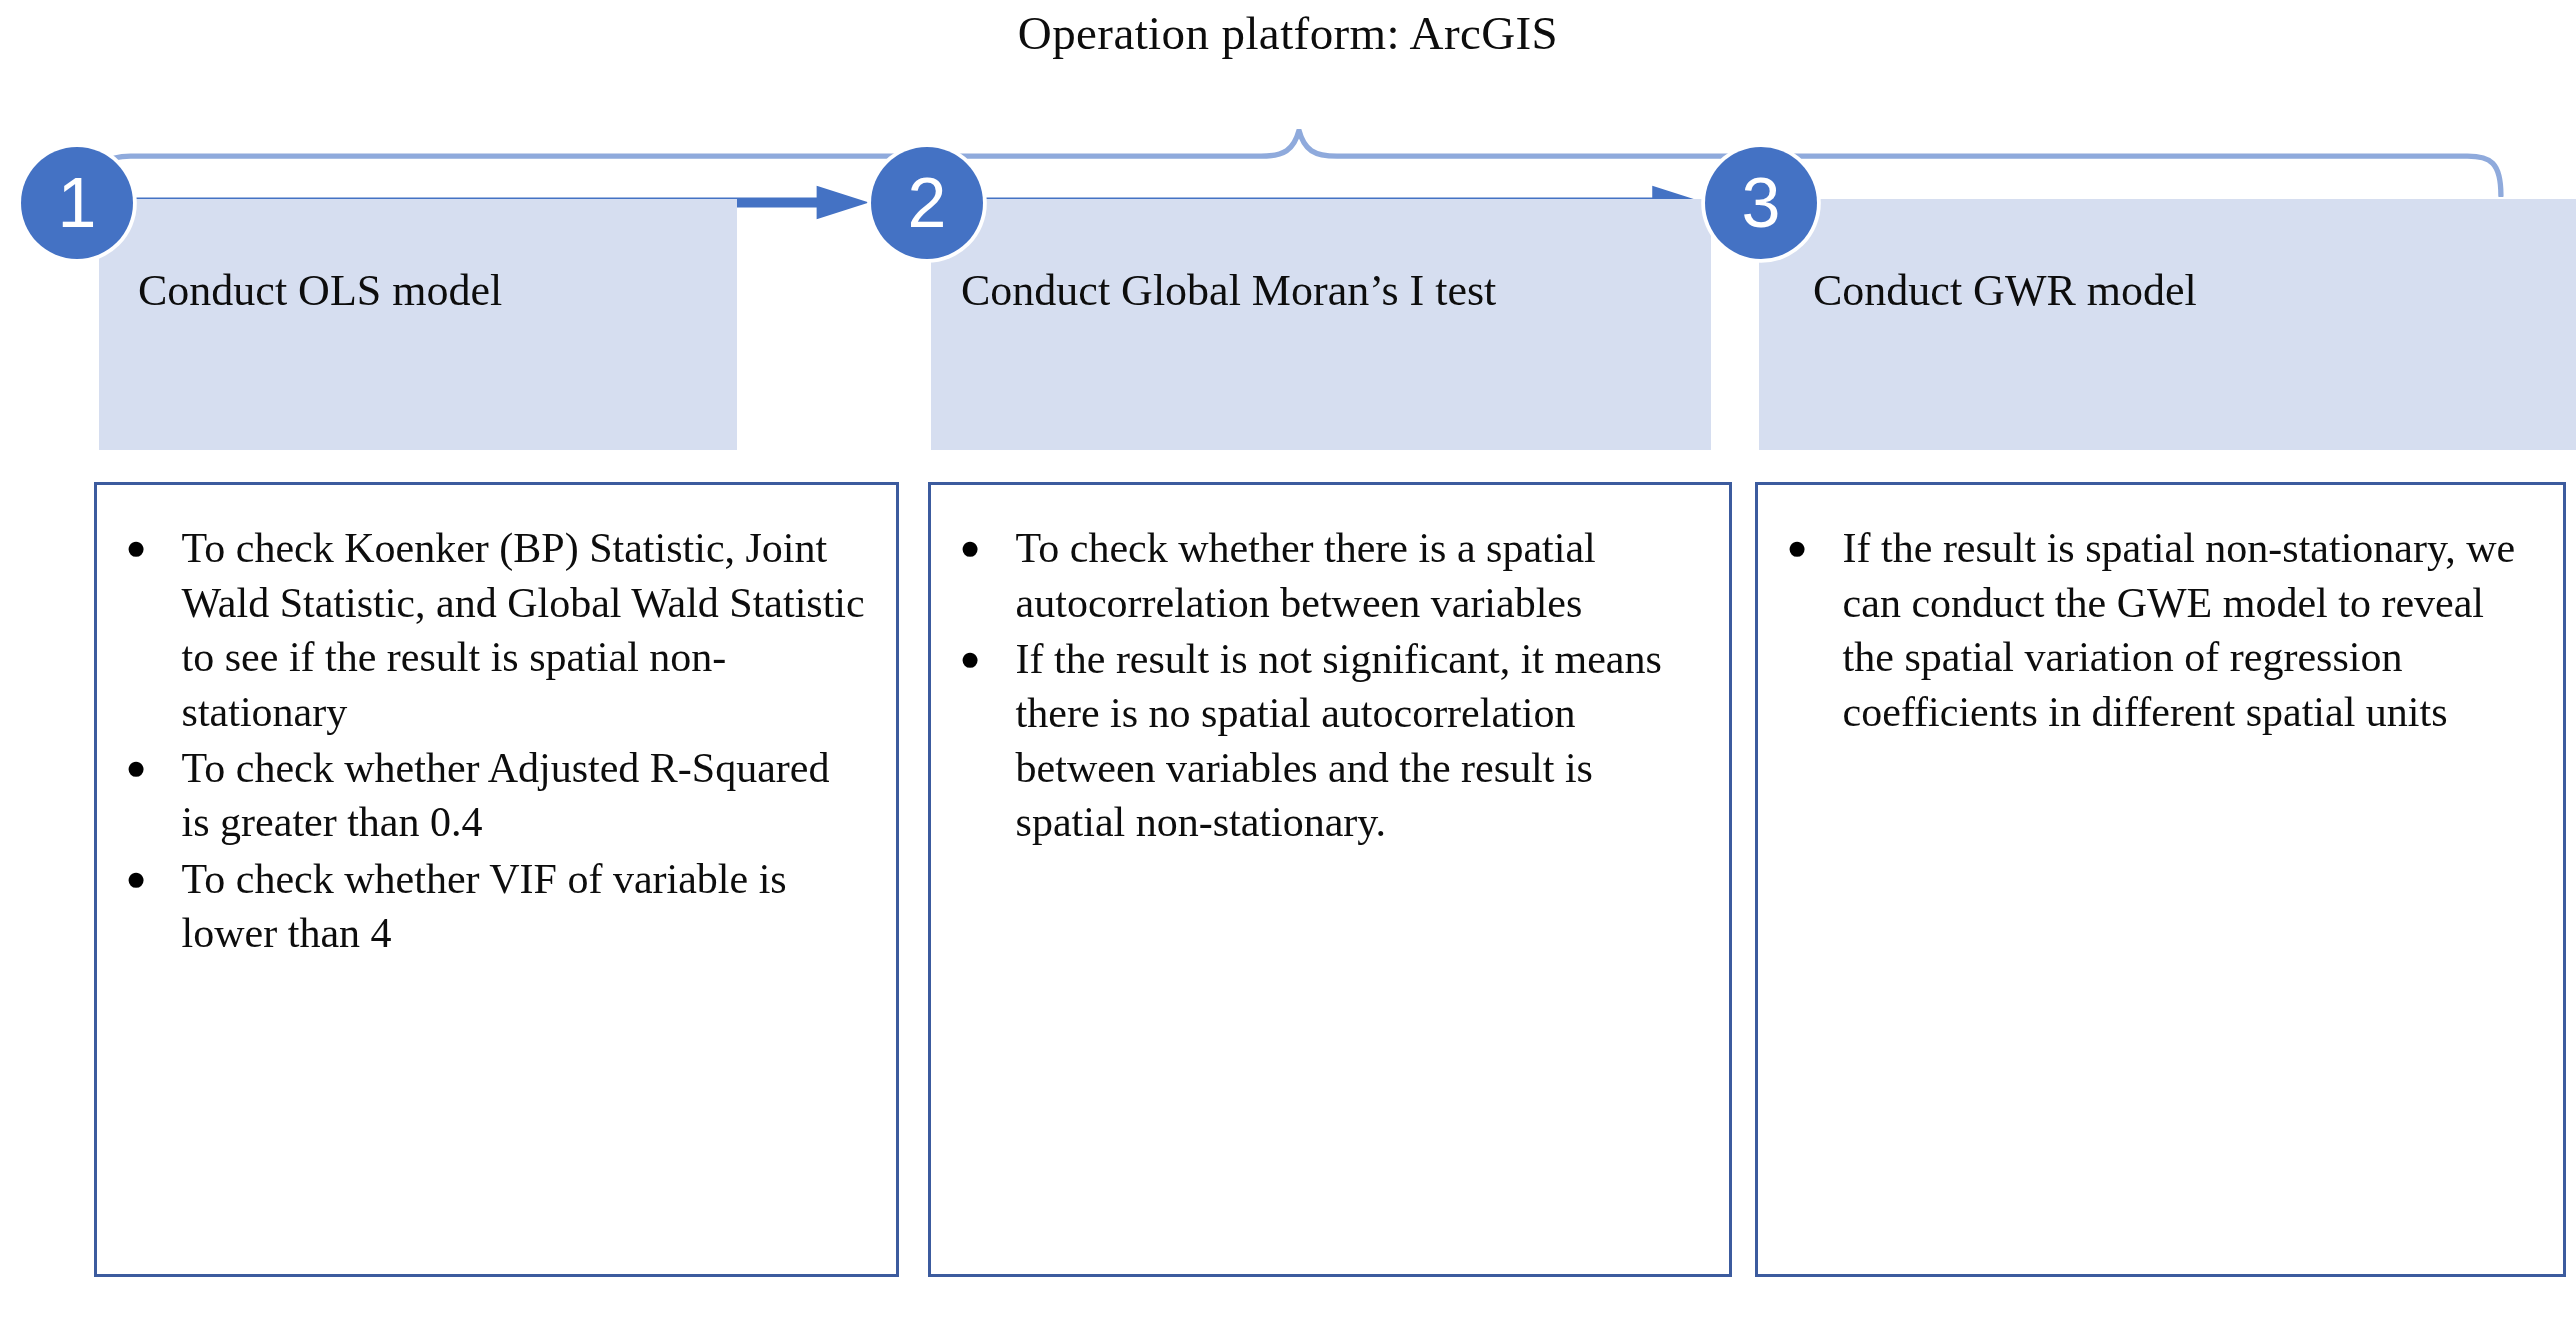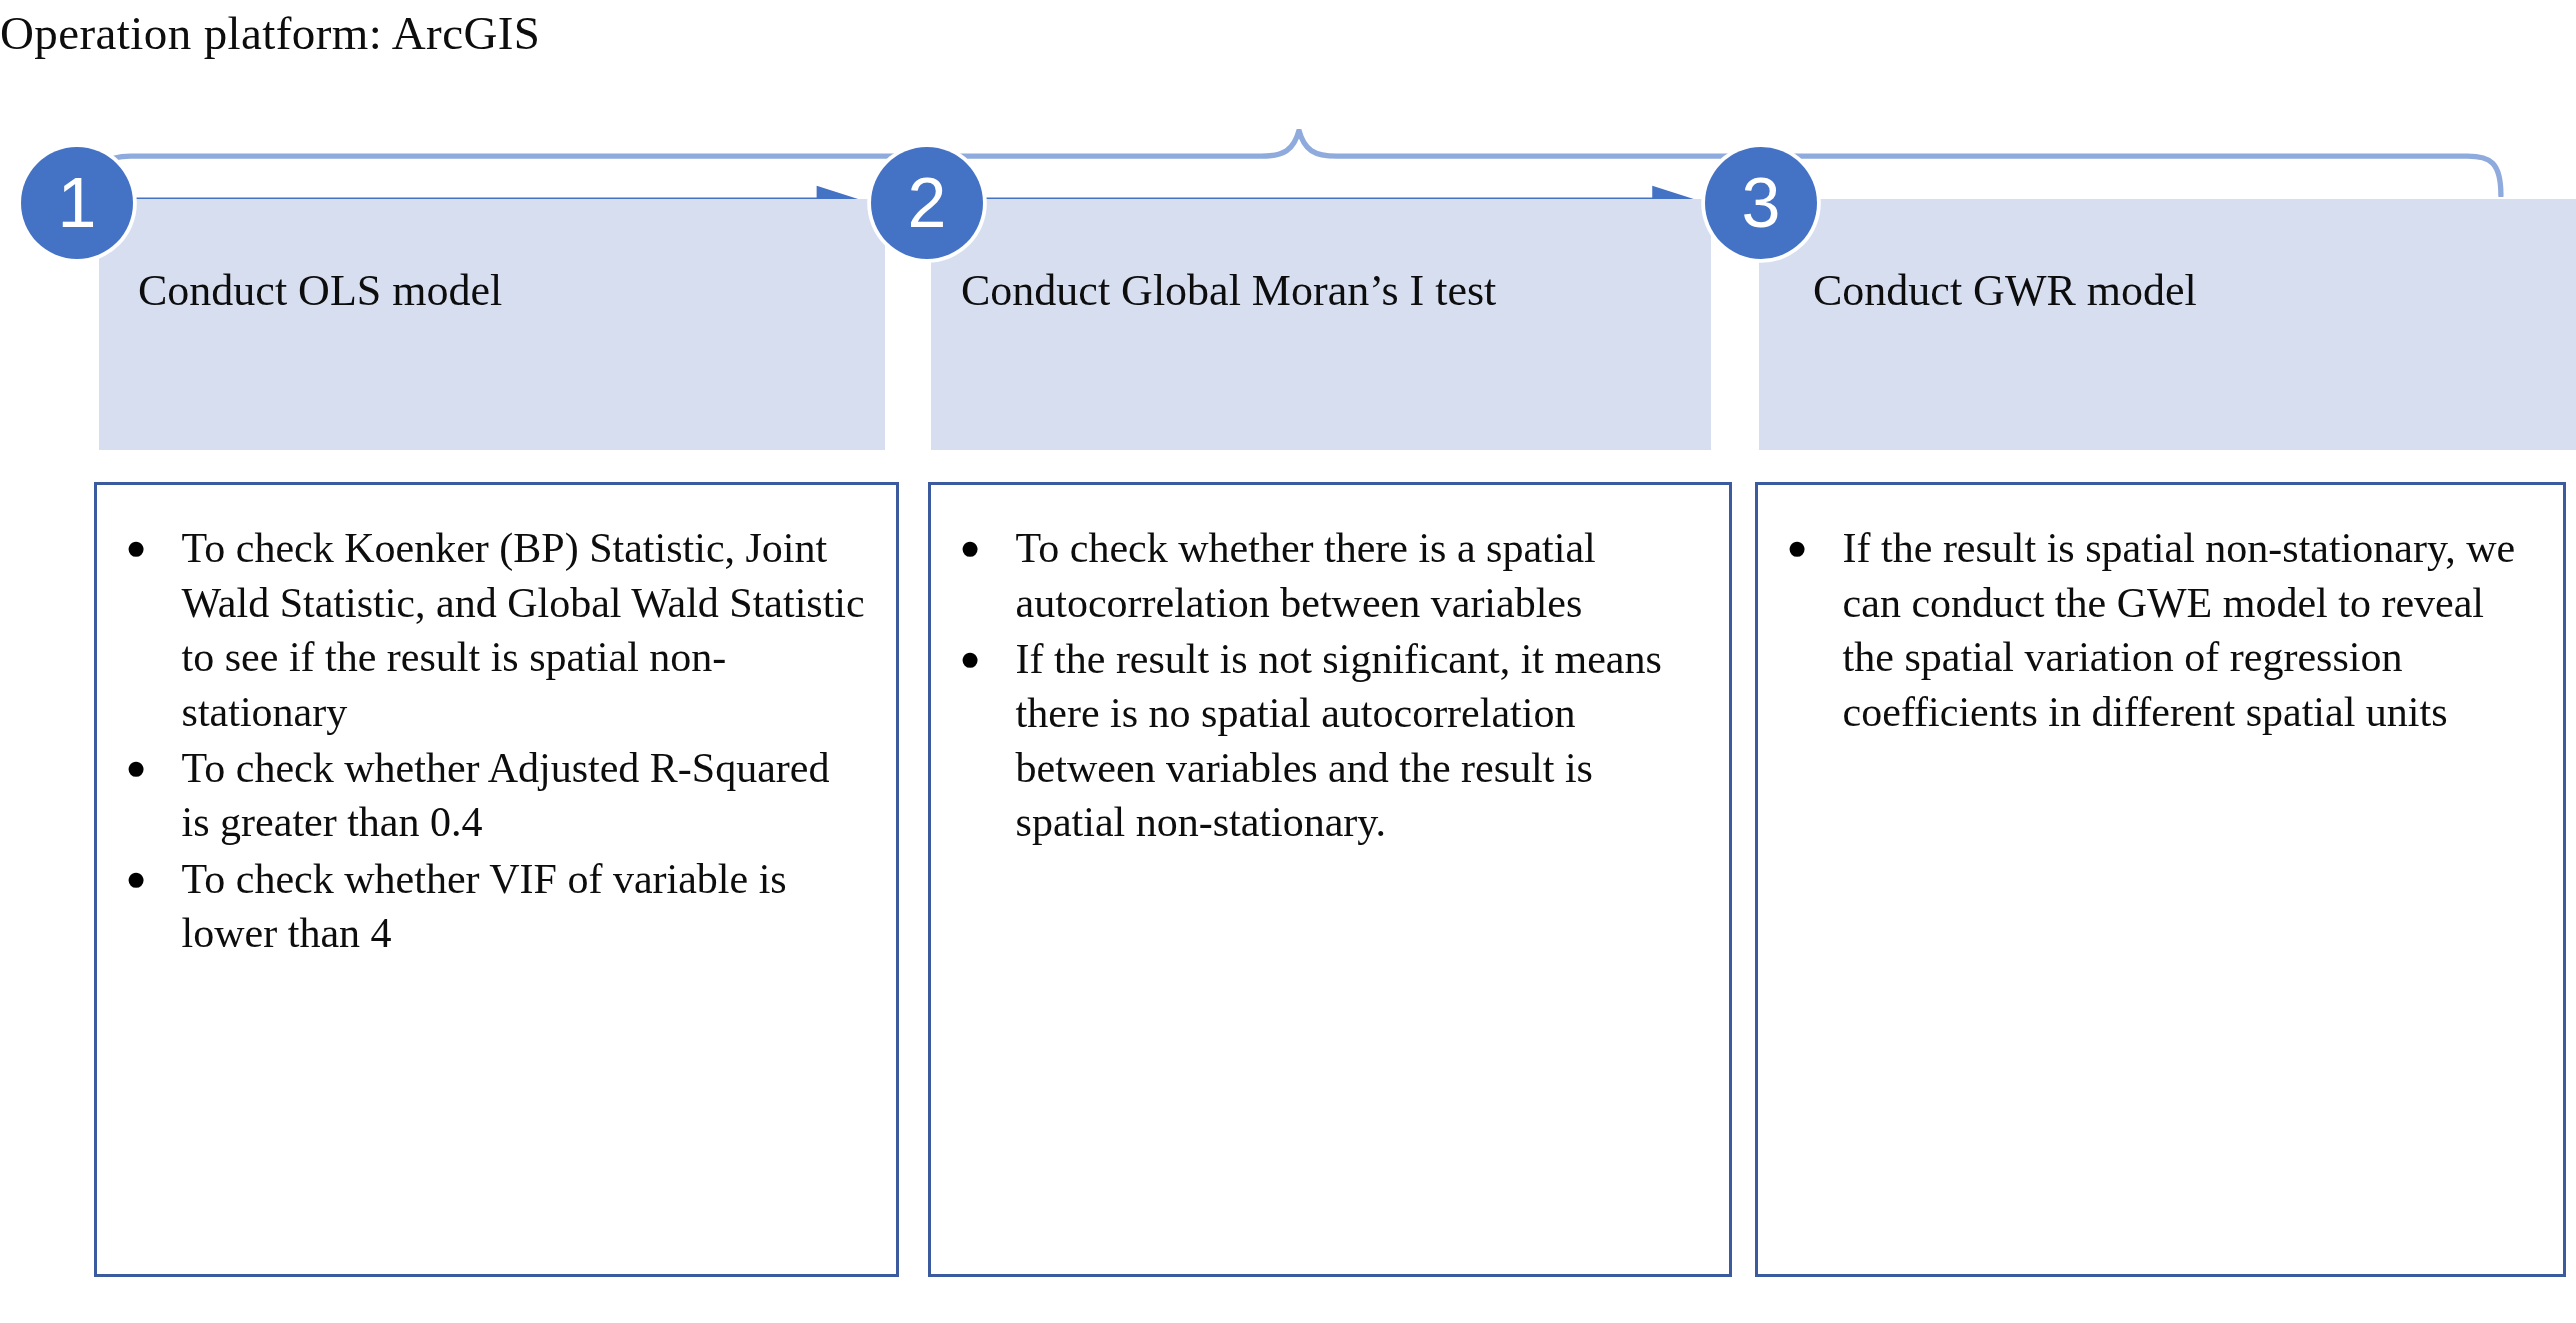--- a/index.html
+++ b/index.html
@@ -14,20 +14,21 @@
     overflow: hidden;
     font-family: "Liberation Serif", "DejaVu Serif", serif;
   }
 
   
   #platform-title {
     position: absolute;
     left: 0;
     top: 6px;
     width: 2576px;
+    text-align: center;
     font-family: "Liberation Serif", "DejaVu Serif", serif;
     font-size: 47px;
     color: #0d0d0d;
     letter-spacing: 0.4px;
     white-space: nowrap;
   }
 
   
   #brace-svg {
     position: absolute;
@@ -74,21 +75,21 @@
     top: 199px;
     height: 251px;
     background: #D6DEF0;
     box-sizing: border-box;
     padding: 64px 30px 0 30px;
     font-size: 44px;
     line-height: 1.28;
     color: #0d0d0d;
     z-index: 2;
   }
-  #header-box-1 { left: 99px;  width: 786px; }
+  #header-box-1 { left: 99px;  width: 638px; }
   #header-box-2 { left: 931px; width: 780px; }
   #header-box-3 { left: 1759px; width: 934px; }
   #header-box-3 .header-text { padding-left: 24px; }
   #header-box-1 .header-text { padding-left: 9px; }
 
   
   .bullet-box {
     position: absolute;
     top: 482px;
     height: 795px;

